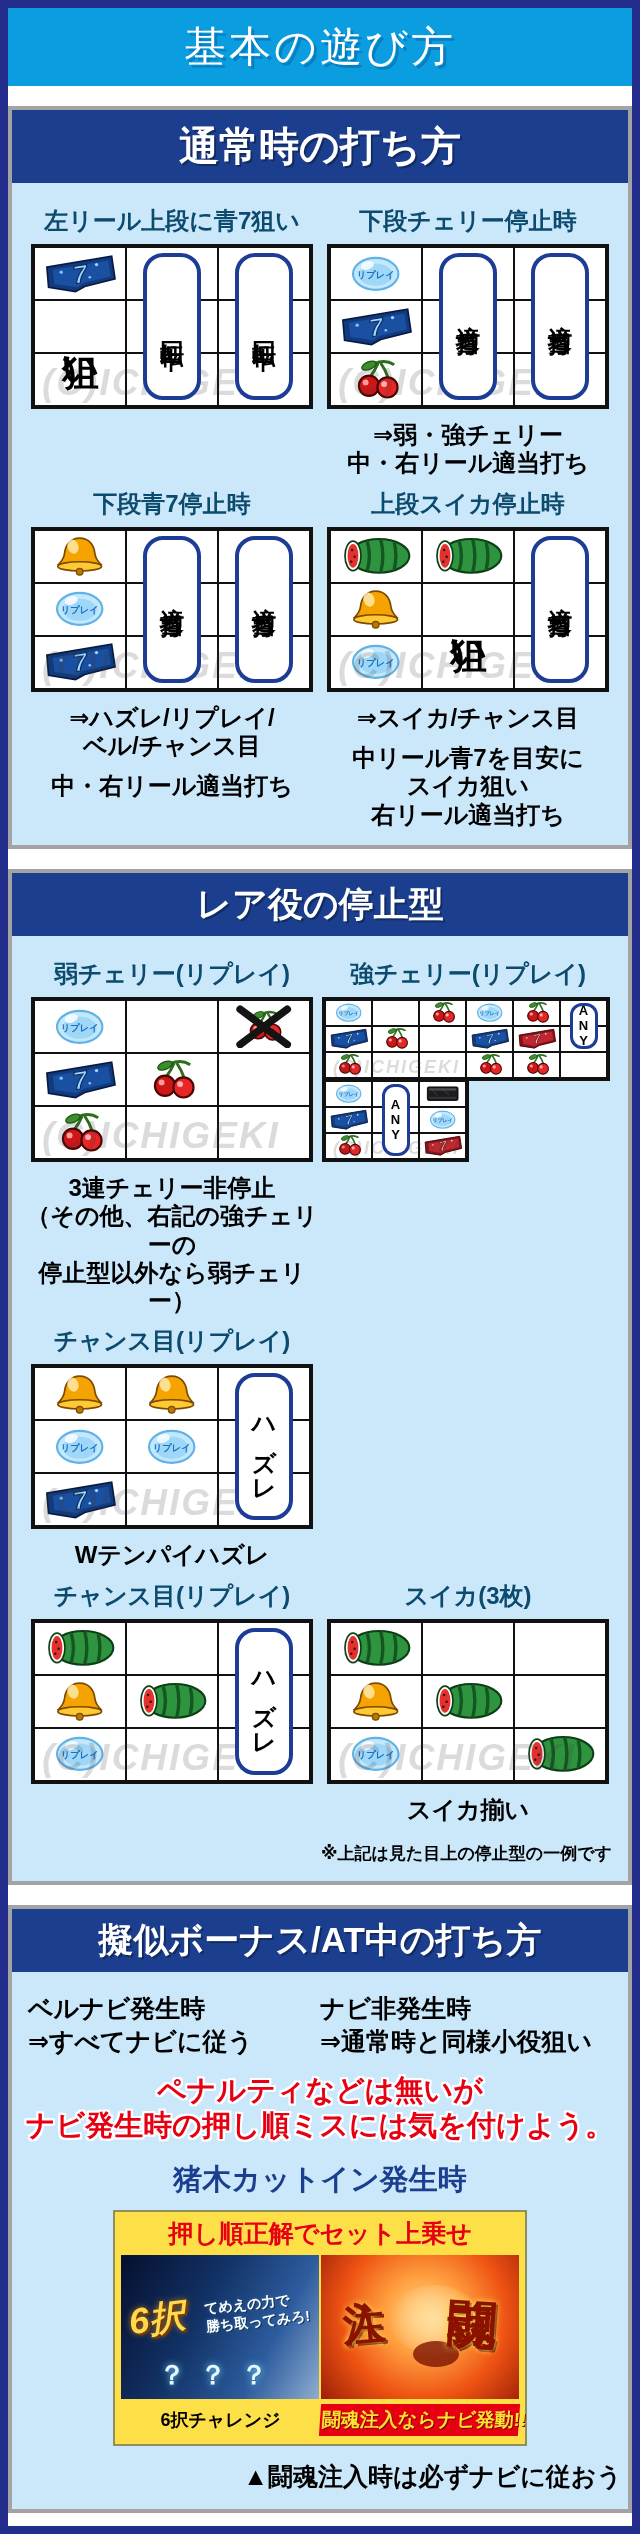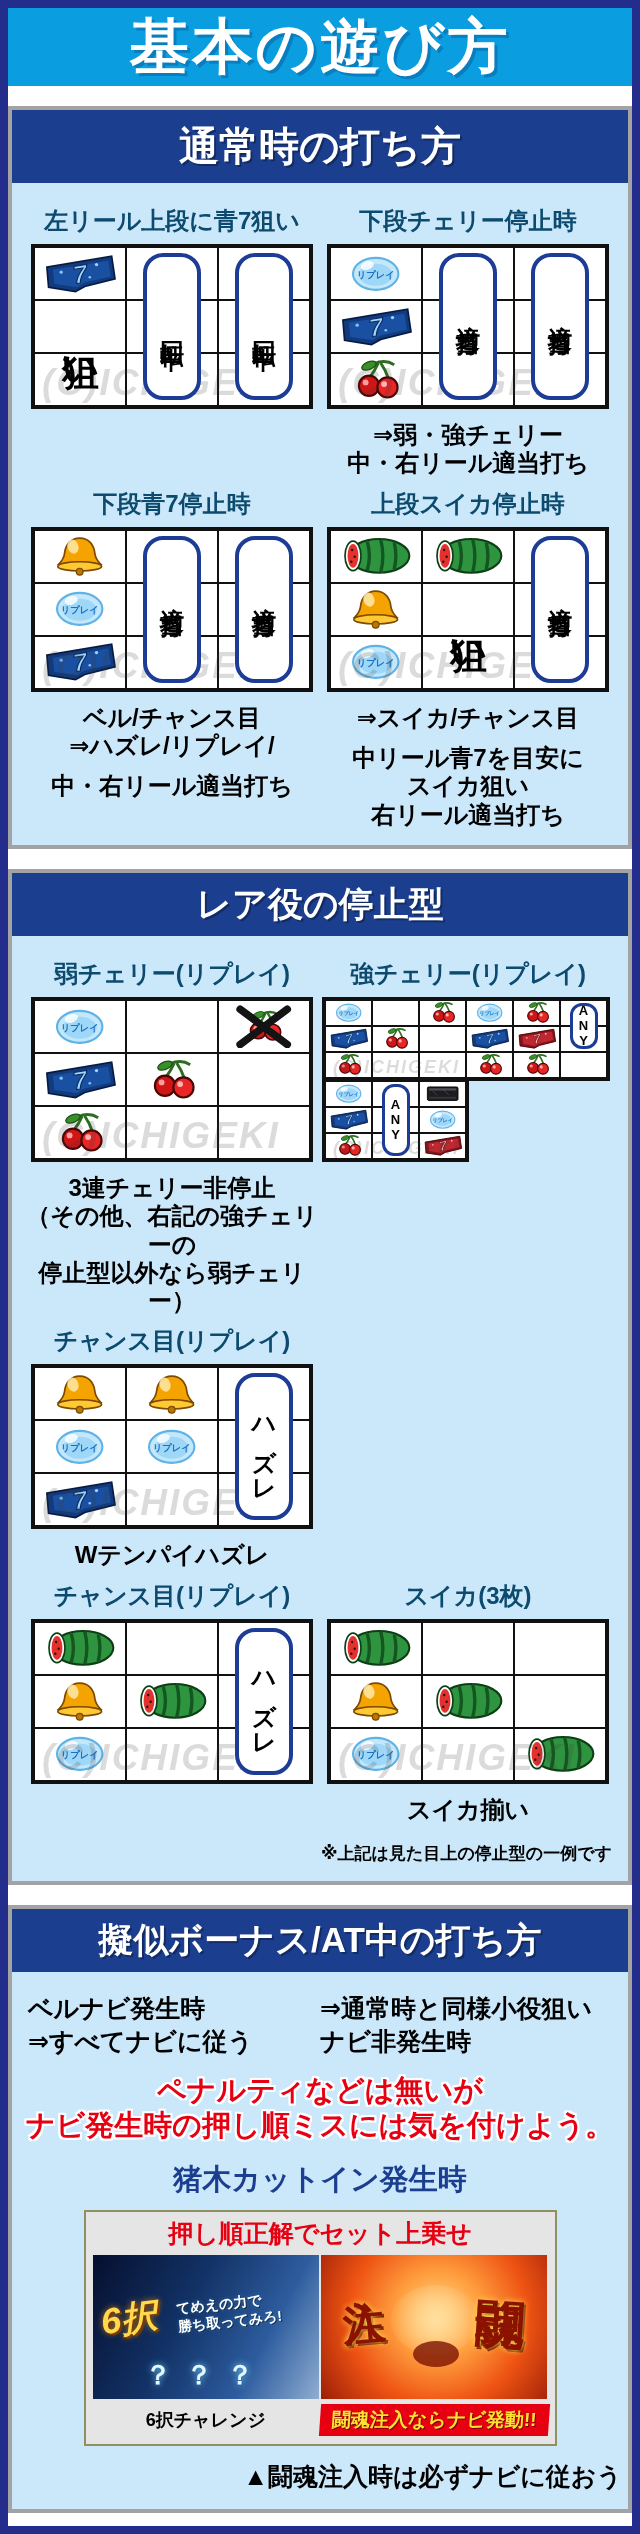--- a/index.html
+++ b/index.html
@@ -1,20 +1,20 @@
 <!DOCTYPE html>
 <html><head>
 <meta charset="utf-8">
 <style>
   html,body{margin:0;padding:0;background:#e8e8e8;}
   *{box-sizing:border-box;}
   .page{width:640px;height:2534px;background:#fff;border:8px solid #232e8c;position:relative;
         font-family:"Liberation Sans","DejaVu Sans",sans-serif;overflow:hidden;margin:0 auto;}
   .page-header{height:78px;background:#0a9de0;display:flex;align-items:center;justify-content:center;}
-  .page-header span{color:#fff;font-size:60px;font-weight:bold;letter-spacing:3px;text-shadow:3px 3px 0 rgba(8,70,130,.35);}
+  .page-header span{color:#fff;font-size:42px;font-weight:normal;letter-spacing:3px;text-shadow:3px 3px 0 rgba(8,70,130,.35);}
   section.box{margin:20px 0 0;border:4px solid #a3a3a3;background:#cbe8fb;}
   .box-title{background:#1b3e8f;color:#fff;text-align:center;font-weight:bold;text-shadow:2px 2px 0 rgba(0,0,0,.3);}
   .bt-lg{font-size:40px;padding:9px 0;}
   .bt-md{font-size:35px;padding:8px 0;}
   .box-body{padding:12px 6px 16px;}
   .panel-row{display:flex;justify-content:space-between;padding:0 8px;margin-top:10px;}
   .panel{width:292px;display:flex;flex-direction:column;align-items:center;}
   .panel.left-align{align-items:flex-start;}
   .panel-caption{font-size:24px;font-weight:bold;color:#0c4a6e;margin-bottom:7px;white-space:nowrap;align-self:center;}
   .reel-grid{position:relative;background:#fff;border:3px solid #111;display:grid;}
@@ -36,21 +36,21 @@
   .note-para{margin-top:12px;text-align:center;font-size:24px;font-weight:bold;line-height:1.18;color:#000;}
   .footnote{text-align:right;font-size:17px;font-weight:bold;margin:18px 10px 0;color:#000;}
   .spacer{width:292px;}
   .fuse-top{margin-top:-3px;}
   
   .nav-cols{display:flex;padding:0 10px;margin-top:8px;}
   .nav-col{width:50%;font-size:25px;font-weight:bold;line-height:1.3;color:#000;}
   .warning{text-align:center;color:#e60012;font-weight:bold;font-size:29px;line-height:1.22;margin-top:16px;}
   .outline-white{text-shadow:-2px -2px 0 #fff,2px -2px 0 #fff,-2px 2px 0 #fff,2px 2px 0 #fff,0 -2px 0 #fff,0 2px 0 #fff,-2px 0 0 #fff,2px 0 0 #fff;}
   .cutin-heading{text-align:center;color:#1b3e8f;font-weight:bold;font-size:29px;margin-top:16px;}
-  .cutin-panel{width:473px;margin:10px auto 0;background:#e5e5e5;border:2px solid #8f8f60;padding:2px 6px 8px;}
+  .cutin-panel{width:414px;margin:10px auto 0;background:#fde047;border:2px solid #8f8f60;padding:2px 6px 8px;}
   .cutin-title{color:#e60012;text-align:center;font-weight:bold;font-size:25px;margin:3px 0 5px;}
   .screens{display:flex;gap:2px;justify-content:center;}
   .screen{width:226px;height:144px;position:relative;overflow:hidden;}
   .scr-cutin-left{background:linear-gradient(118deg,#060f2e 0%,#123266 40%,#2d5c9e 72%,#8fadd0 100%);}
   .six-taku{position:absolute;left:8px;top:40px;font-size:36px;font-weight:bold;font-style:italic;color:#ffd84d;
             transform:rotate(-7deg);text-shadow:2px 2px 0 #7a3b00,0 0 6px #b97c12;}
   .scribble{position:absolute;left:84px;top:40px;color:#fff;font-size:14px;font-weight:bold;transform:rotate(-6deg);
             line-height:1.25;text-shadow:0 0 4px #2e6fae,1px 1px 0 #123;}
   .qqq{position:absolute;bottom:6px;left:0;right:0;text-align:center;color:#e4f6ff;font-size:27px;font-weight:bold;
        letter-spacing:14px;text-shadow:0 0 7px #7fd8ff,1px 1px 0 #1c4a7a;}
@@ -224,22 +224,22 @@
               <div class="wm">(C)ICHIGEKI</div>
               <div class="pill" style="left: 109px; top: 6px; width: 58px; height: 147px;">
                 <span>適当打ち</span>
               </div>
               <div class="pill" style="left: 201px; top: 6px; width: 58px; height: 147px;">
                 <span>適当打ち</span>
               </div>
             </div>
           <div class="panel-notes">
               <div class="note-para">
+                <div>⇒ハズレ/リプレイ/</div>
                 <div>ベル/チャンス目</div>
-                <div>⇒ハズレ/リプレイ/</div>
               </div>
               <div class="note-para">
                 <div>中・右リール適当打ち</div>
               </div>
             </div>
         </div>
         <div class="panel">
           <div class="panel-caption">上段スイカ停止時</div>
           <div class="reel-grid big" style="grid-template-columns: repeat(3, 92px); grid-auto-rows: 53px;">
               <div class="cell">
@@ -866,22 +866,22 @@
 
   <section class="box">
     <div class="box-title bt-md">擬似ボーナス/AT中の打ち方</div>
     <div class="box-body">
       <div class="nav-cols">
         <div class="nav-col">
             <div>ベルナビ発生時</div>
             <div>⇒すべてナビに従う</div>
           </div>
         <div class="nav-col">
+            <div>ナビ非発生時</div>
             <div>⇒通常時と同様小役狙い</div>
-            <div>ナビ非発生時</div>
           </div>
       </div>
       <div class="warning outline-white">
           <div>ペナルティなどは無いが</div>
           <div>ナビ発生時の押し順ミスには気を付けよう。</div>
         </div>
       <div class="cutin-heading">猪木カットイン発生時</div>
 
       <div class="cutin-panel">
         <div class="cutin-title">押し順正解でセット上乗せ</div>

